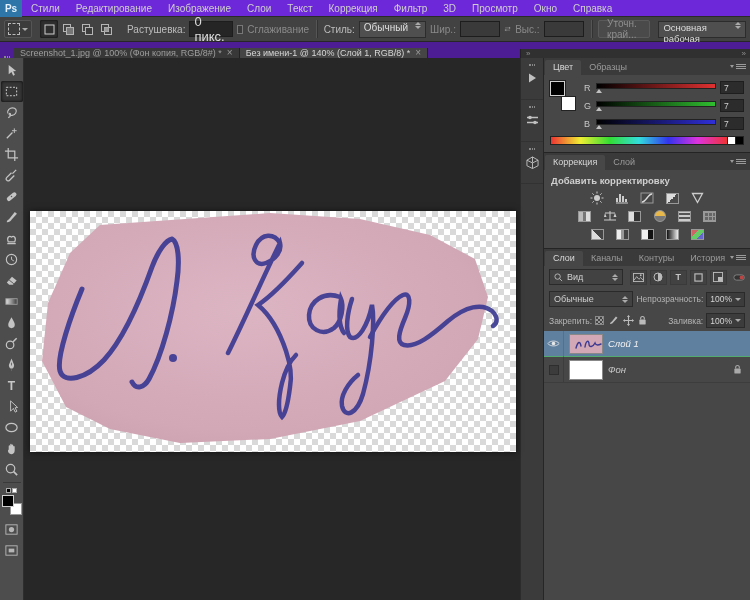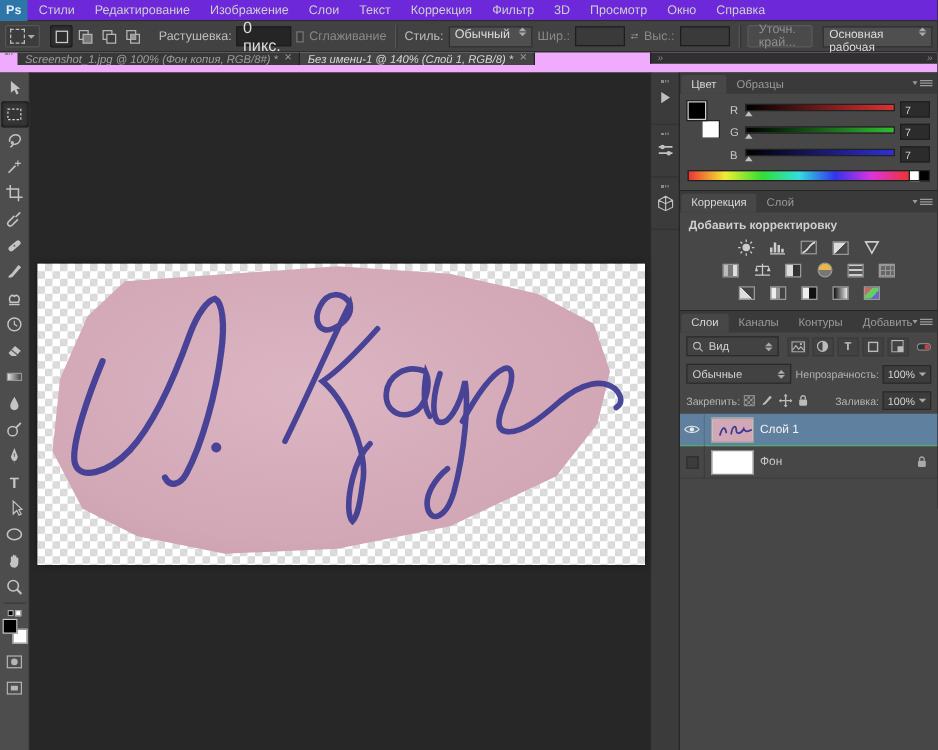--- a/index.html
+++ b/index.html
@@ -36,21 +36,21 @@
   .field.empty { min-width:40px; background:#3a3a3a; }
   .dropdown { background:#4f4f4f; border:1px solid #2c2c2c; height:17px; color:#ddd; font-size:10px;
     display:flex; align-items:flex-start; padding:0 4px; gap:4px; }
   .checkbox { width:9px; height:9px; border:1px solid #777; background:#3a3a3a; }
   .vsep { width:1px; height:18px; background:#555; margin:0 3px; box-shadow:1px 0 0 #333; }
   .btn { background:#4a4a4a; border:1px solid #5a5a5a; border-radius:2px; color:#8f8f8f;
     font-size:10px; height:18px; display:flex; align-items:center; padding:0 8px; }
   .spacer { flex:1; }
 
   
-  .tabrow { height:16px; background:#f0abfc; display:flex; align-items:flex-start;font-style:italic; }
+  .tabrow { height:16px; background:#4c1d95; display:flex; align-items:flex-end; }
   .tabgrip { width:14px; display:flex; align-items:center; justify-content:center; }
   .gripdots { width:6px; height:2px; border-top:1px dotted #888; border-bottom:1px dotted #888; }
   .doc-tab { display:flex; align-items:center; gap:5px; padding:0 6px; font-size:9px;
     border-right:1px solid #222; white-space:nowrap; }
   .doc-tab.inactive { background:#383838; color:#9e9e9e; }
   .doc-tab.active { background:#454545; color:#d6d6d6; }
   .tab-close { font-size:10px; color:#9a9a9a; line-height:1; }
   .dockheader { width:230px; background:#303030; border-left:1px solid #222;
     display:flex; align-items:center; justify-content:space-between; padding:0 5px; }
   .chev { color:#8d8d8d; font-size:8px; letter-spacing:-1px; }
@@ -155,21 +155,21 @@
     background-image:linear-gradient(45deg,#999 25%,transparent 25%,transparent 75%,#999 75%),
       linear-gradient(45deg,#999 25%,transparent 25%,transparent 75%,#999 75%);
     background-size:4px 4px; background-position:0 0,2px 2px; background-color:#444; }
   .layerrow { height:26px; display:flex; align-items:center; gap:5px; border-bottom:1px solid #3d3d3d; padding:0 4px 0 0; }
   .layerrow.selected { background:#60809f; border-bottom:1px solid #4d37; }
   .eyewell { width:20px; height:26px; border-right:1px solid #3d3d3d; display:flex;
     align-items:center; justify-content:center; flex:none; }
   .layerrow.selected .eyewell { border-right:1px solid #52718e; }
   .eyeoff { width:10px; height:10px; background:#3c3c3c; border:1px solid #2e2e2e; }
   .lthumb { width:34px; height:20px; border:1px solid #888; background:#fff; position:relative; overflow:hidden; flex:none; }
-  .lname { font-size:9.5px; color:#c9c9c9; flex:1; }
+  .lname { font-size:9.5px; color:#c9c9c9; flex:1;font-style:italic; }
   .layerrow.selected .lname { color:#f2f2f2; }
   .layersempty { flex:1; background:#474747; }
 </style>
 </head>
 <body>
 
 <div class="app">
 
   <div class="menubar">
     <div class="pslogo">Ps</div>
@@ -575,21 +575,21 @@
               <span class="adjbox g-selcol"></span>
             </div>
         </div>
       </div>
 
       <div class="panel layerspanel" style="border-bottom:none">
         <div class="ptabs">
           <div class="ptab active">Слои</div>
           <div class="ptab">Каналы</div>
           <div class="ptab">Контуры</div>
-          <div class="ptab">Добавить</div>
+          <div class="ptab">История</div>
           <span class="pmenu"></span>
         </div>
 
         <div class="lrow">
           <div class="lp-dd" style="width:78px">
             <svg width="9" height="9" viewBox="0 0 10 10">
                 <circle cx="4" cy="4" r="3" fill="none" stroke="#bbb"></circle>
                 <path d="M6.3 6.3 L9 9" stroke="#bbb"></path>
               </svg>
             <span style="flex:1">Вид</span>

